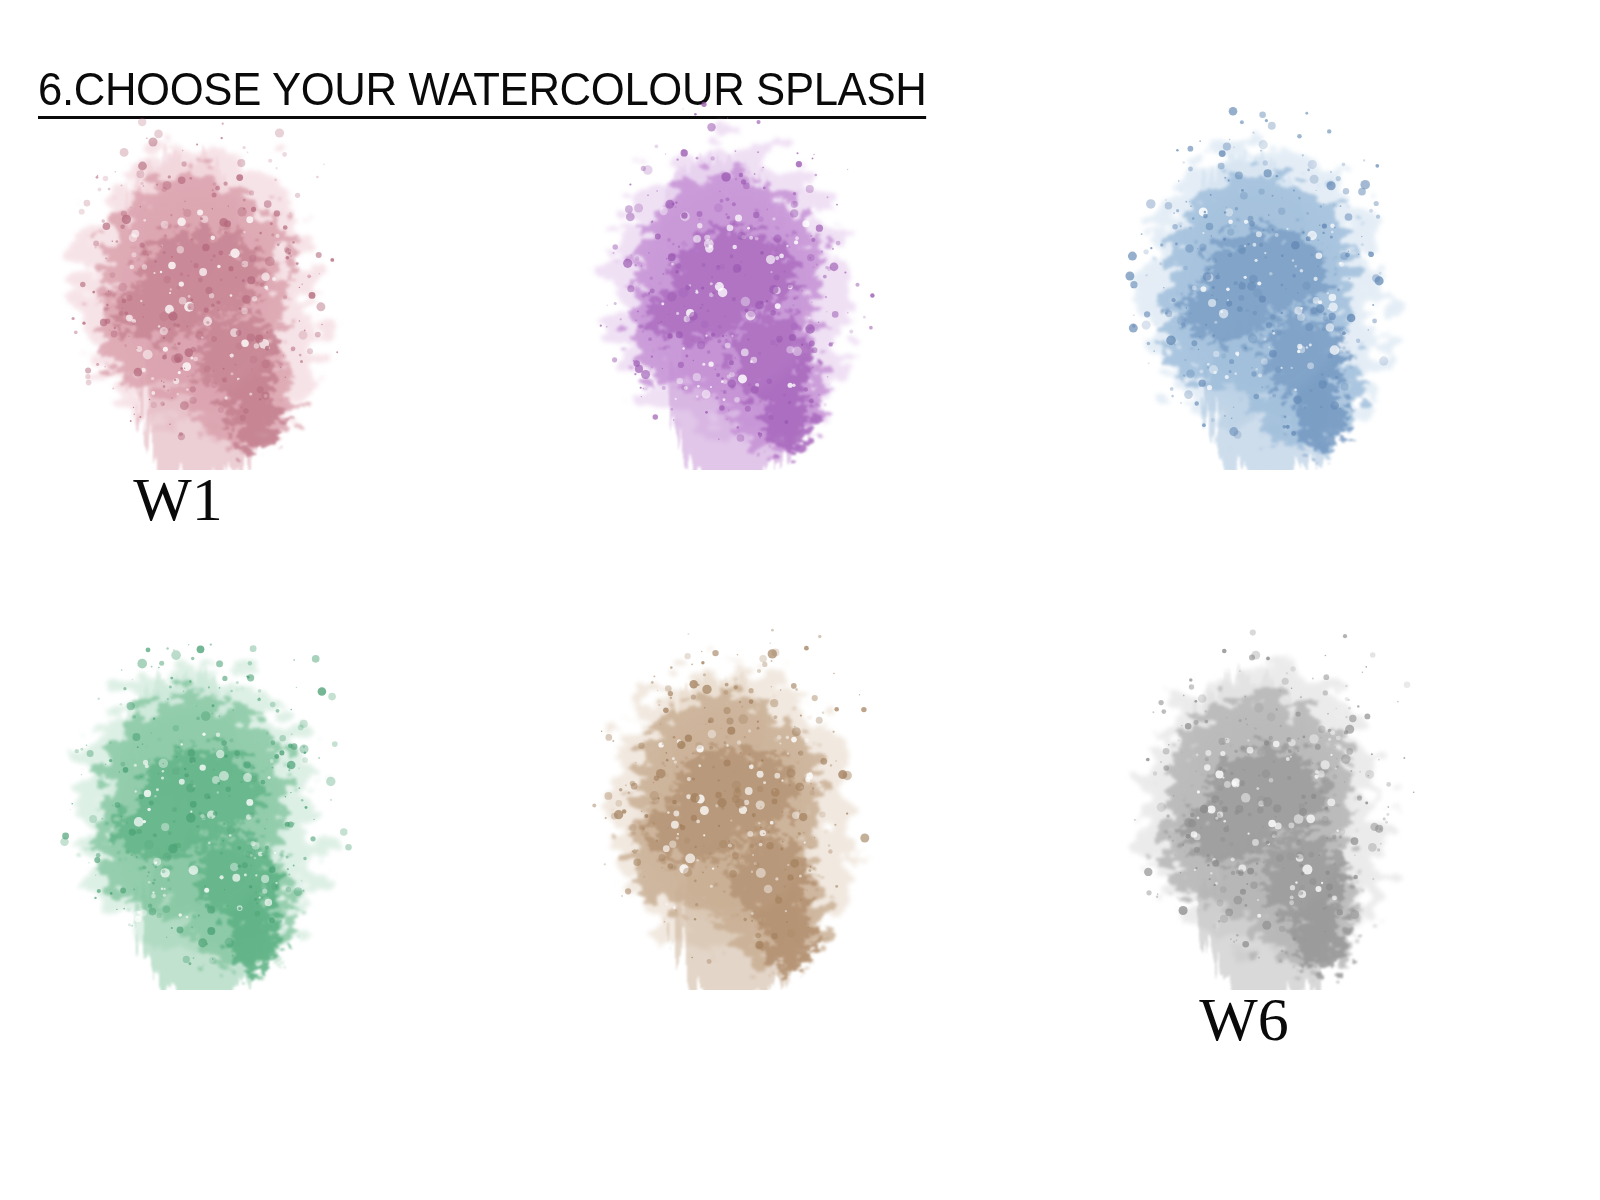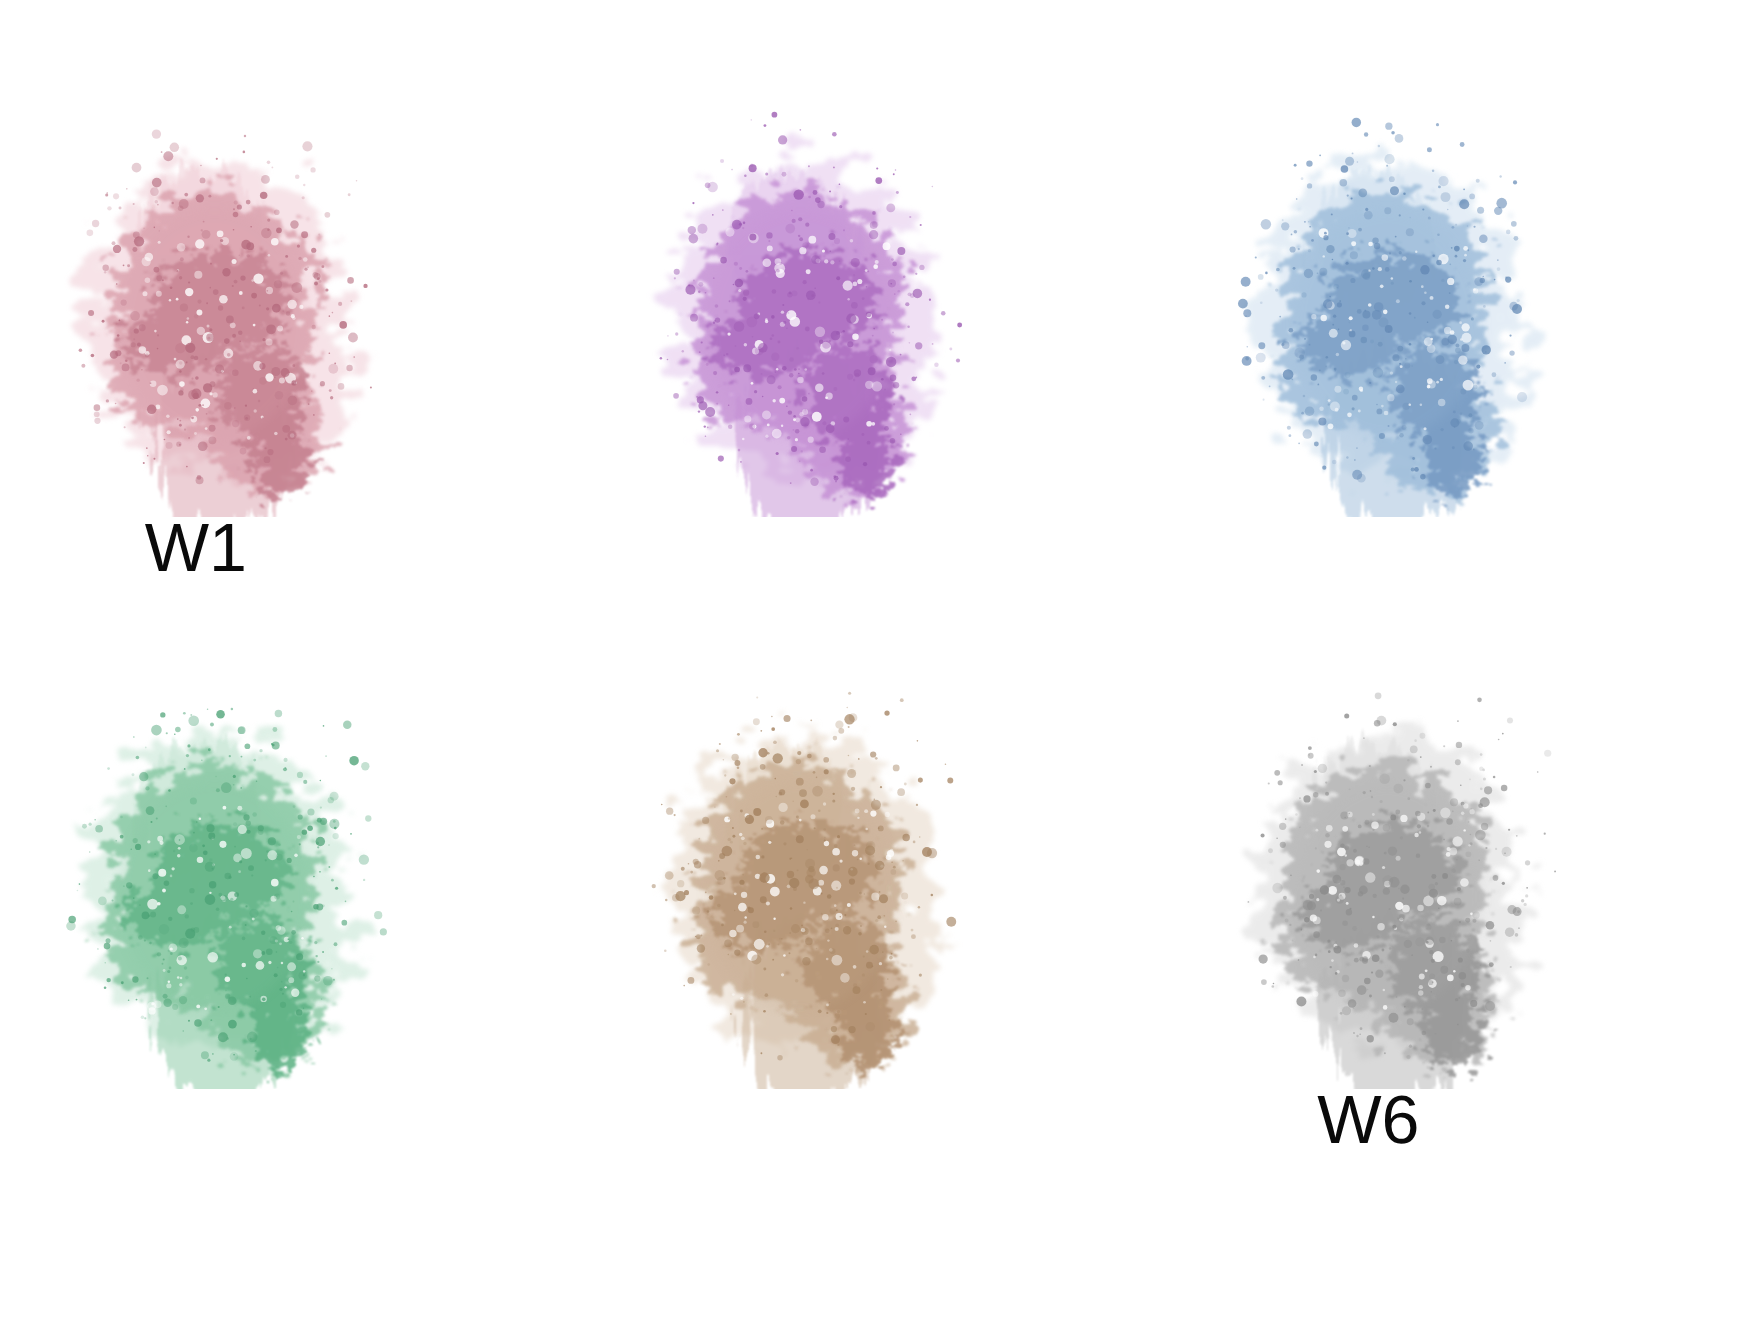--- a/index.html
+++ b/index.html
@@ -74,33 +74,36 @@
     display: block;
     width: 320px;
     height: 370px;
   }
   .swatch-label {
     position: absolute;
     top: 368px;
     left: 0;
     width: 290px;
     text-align: center;
-    font-family: Liberation Sans, sans-serif;
+    font-family: Liberation Serif, serif;
     font-size: 62px;
     font-weight: 400;
     line-height: 1;
     color: #0a0a0a;
     letter-spacing: 0px;
   }
 </style>
 </head>
 <body>
 
 <div id="page">
 
+  <div id="title-block">
+    <h1 id="page-title">6.CHOOSE YOUR WATERCOLOUR SPLASH</h1>
+  </div>
 
   <div id="swatch-grid">
       <div class="swatch-row">
         <div class="swatch-cell">
           <div class="swatch-art">
             <svg viewBox="0 0 320 370" xmlns="http://www.w3.org/2000/svg">
               <defs>
                 <filter id="sp0f1" x="-35%" y="-30%" width="175%" height="165%">
                   <feTurbulence type="fractalNoise" baseFrequency="0.035 0.055" numOctaves="5" seed="11" result="n"></feTurbulence>
                   <feDisplacementMap in="SourceGraphic" in2="n" scale="78" xChannelSelector="R" yChannelSelector="G"></feDisplacementMap>

